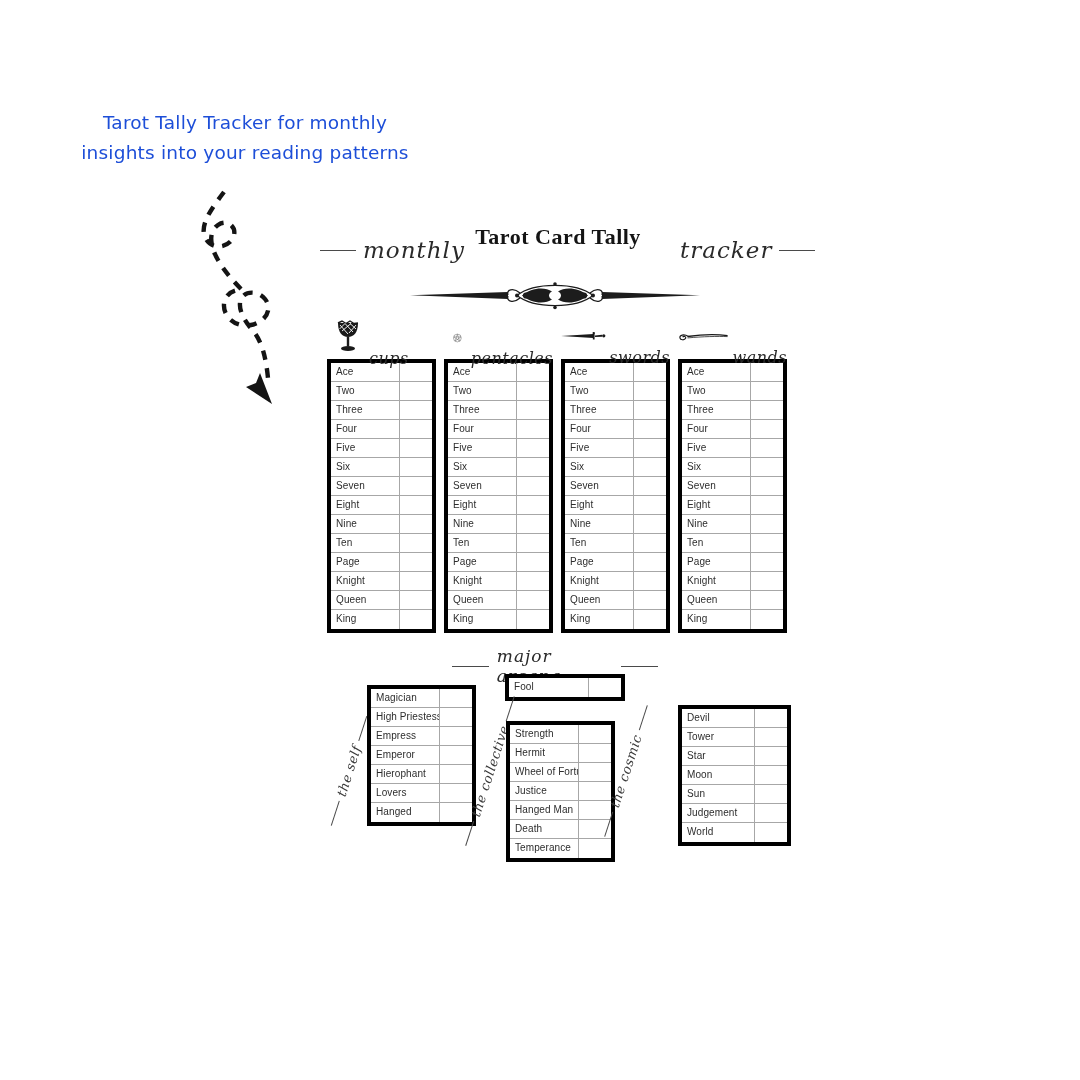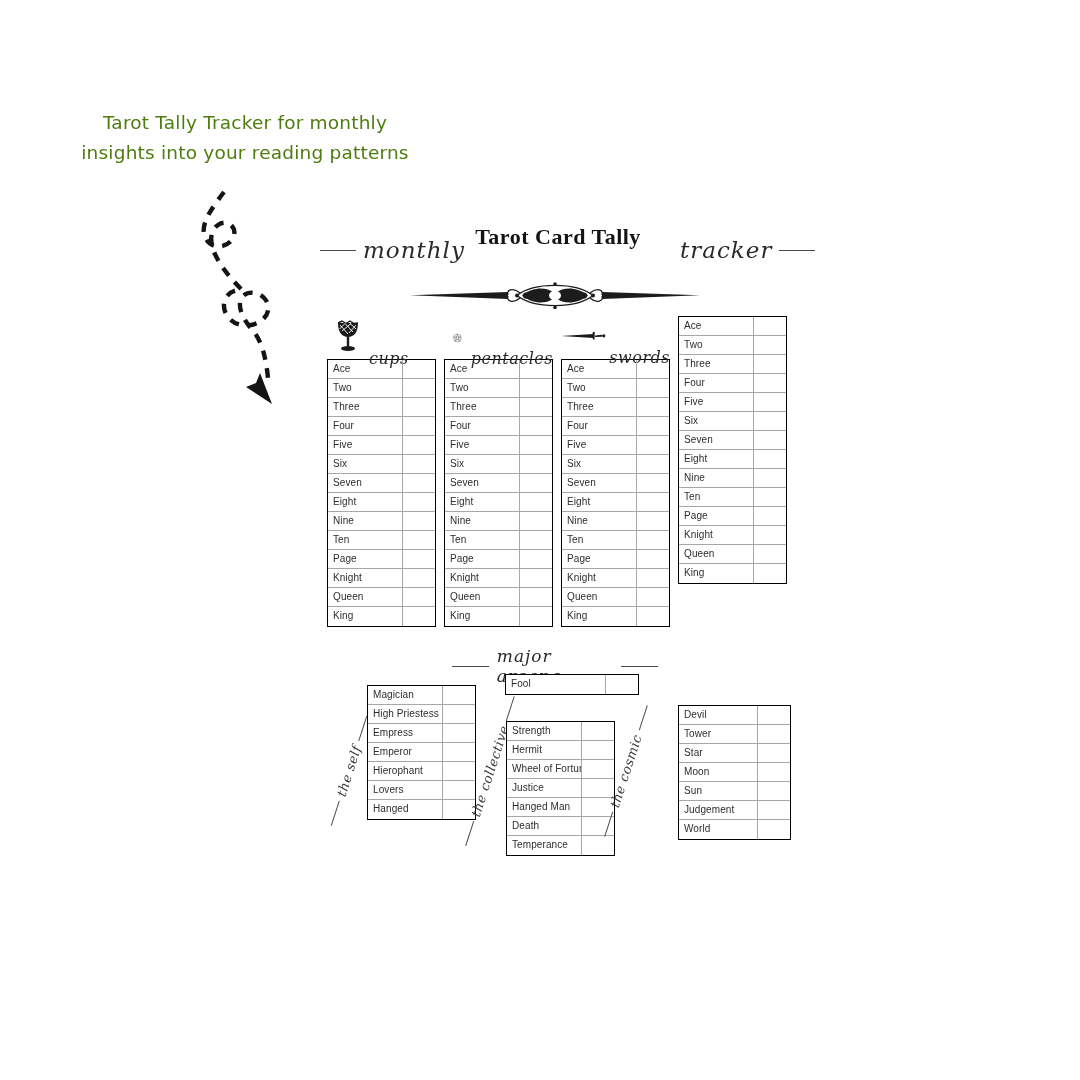--- a/index.html
+++ b/index.html
@@ -6,40 +6,40 @@
   body{
     width:1080px;height:1080px;background:#ffffff;position:relative;
     font-family:"Liberation Sans",sans-serif;overflow:hidden;
   }
   .abs{position:absolute;}
 
   
   .annotation{
     left:70px;top:108px;width:350px;text-align:center;
     font-family:"DejaVu Sans",sans-serif;font-size:18.5px;line-height:30px;
-    color:#4d7c0f;letter-spacing:0.2px;
+    color:#1d4ed8;letter-spacing:0.2px;
   }
 
   
   .hdr-title{
     left:436px;top:224px;width:244px;text-align:center;
     font-family:"Liberation Serif",serif;font-weight:bold;font-size:22px;
     color:#141414;letter-spacing:0.5px;white-space:nowrap;
   }
   .script{font-family:"DejaVu Serif",serif;font-style:italic;color:#2a2a2a;}
   .hdr-script{top:237px;display:flex;align-items:center;gap:7px;font-size:23px;letter-spacing:1px;color:#333;}
   .hdr-script-left{left:320px;}
   .hdr-script-right{left:680px;}
   .swash{height:1px;background:#4a4a4a;display:inline-block;}
   .swash-36{width:36px;}
   .swash-40{width:40px;}
   .swash-26{width:26px;}
 
   
-  .ttable{border:1px solid #000000;background:#fff;box-sizing:border-box;}
+  .ttable{border:4px solid #000000;background:#fff;box-sizing:border-box;}
   .t-row{display:flex;height:19px;box-sizing:border-box;border-bottom:1px solid #a7a7a7;}
   .t-row:last-child{border-bottom:none;}
   .t-label{
     flex:1;font-size:10px;line-height:18px;padding-left:5px;color:#2d2d2d;
     white-space:nowrap;overflow:hidden;letter-spacing:0.1px;
   }
   .t-tally{width:32px;border-left:1px solid #a7a7a7;}
 
   .suit-col{position:absolute;width:109px;}
   .suit-head-row{height:43px;display:flex;align-items:center;gap:9px;padding-left:9px;box-sizing:border-box;}
@@ -313,20 +313,28 @@
         <span class="t-tally"></span>
       </div>
       <div class="t-row">
         <span class="t-label">King</span>
         <span class="t-tally"></span>
       </div>
     </div>
 </div>
 
 <div class="suit-col" style="left:678px;top:316px;">
+  <div class="suit-head-stack">
+    <svg width="54" height="11" viewBox="0 0 54 11">
+      <path d="M 10 5.5 C 24 3.5, 40 3, 52 4.6" fill="none" stroke="#1a1a1a" stroke-width="1.5"></path>
+      <path d="M 10 7 C 26 5.5, 42 5.2, 52 5.6" fill="none" stroke="#1a1a1a" stroke-width="0.8"></path>
+      <path d="M 11 5.5 C 6 2.5, 1.5 4, 2 7 C 2.4 9.5, 7 9.6, 8 7.4 C 8.8 5.6, 6 4.6, 4.8 6.2" fill="none" stroke="#1a1a1a" stroke-width="1.2"></path>
+    </svg>
+    <span class="script suit-name">wands</span>
+  </div>
   <div class="ttable">
       <div class="t-row">
         <span class="t-label">Ace</span>
         <span class="t-tally"></span>
       </div>
       <div class="t-row">
         <span class="t-label">Two</span>
         <span class="t-tally"></span>
       </div>
       <div class="t-row">
@@ -379,21 +387,21 @@
       </div>
     </div>
 </div>
 
 <div class="abs major-head">
   <span class="swash swash-40"></span>
   <span class="script txt">major arcana</span>
   <span class="swash swash-40"></span>
 </div>
 
-<div class="abs ttable" style="left:505px;top:674px;width:134px;">
+<div class="abs ttable" style="left:505px;top:674px;width:120px;">
   <div class="t-row">
     <span class="t-label">Fool</span>
     <span class="t-tally"></span>
   </div>
 </div>
 
 <div class="abs group-label" style="left:349px;top:771px;">
   <span class="swash swash-26"></span>
   <span class="script txt">the self</span>
   <span class="swash swash-26"></span>

